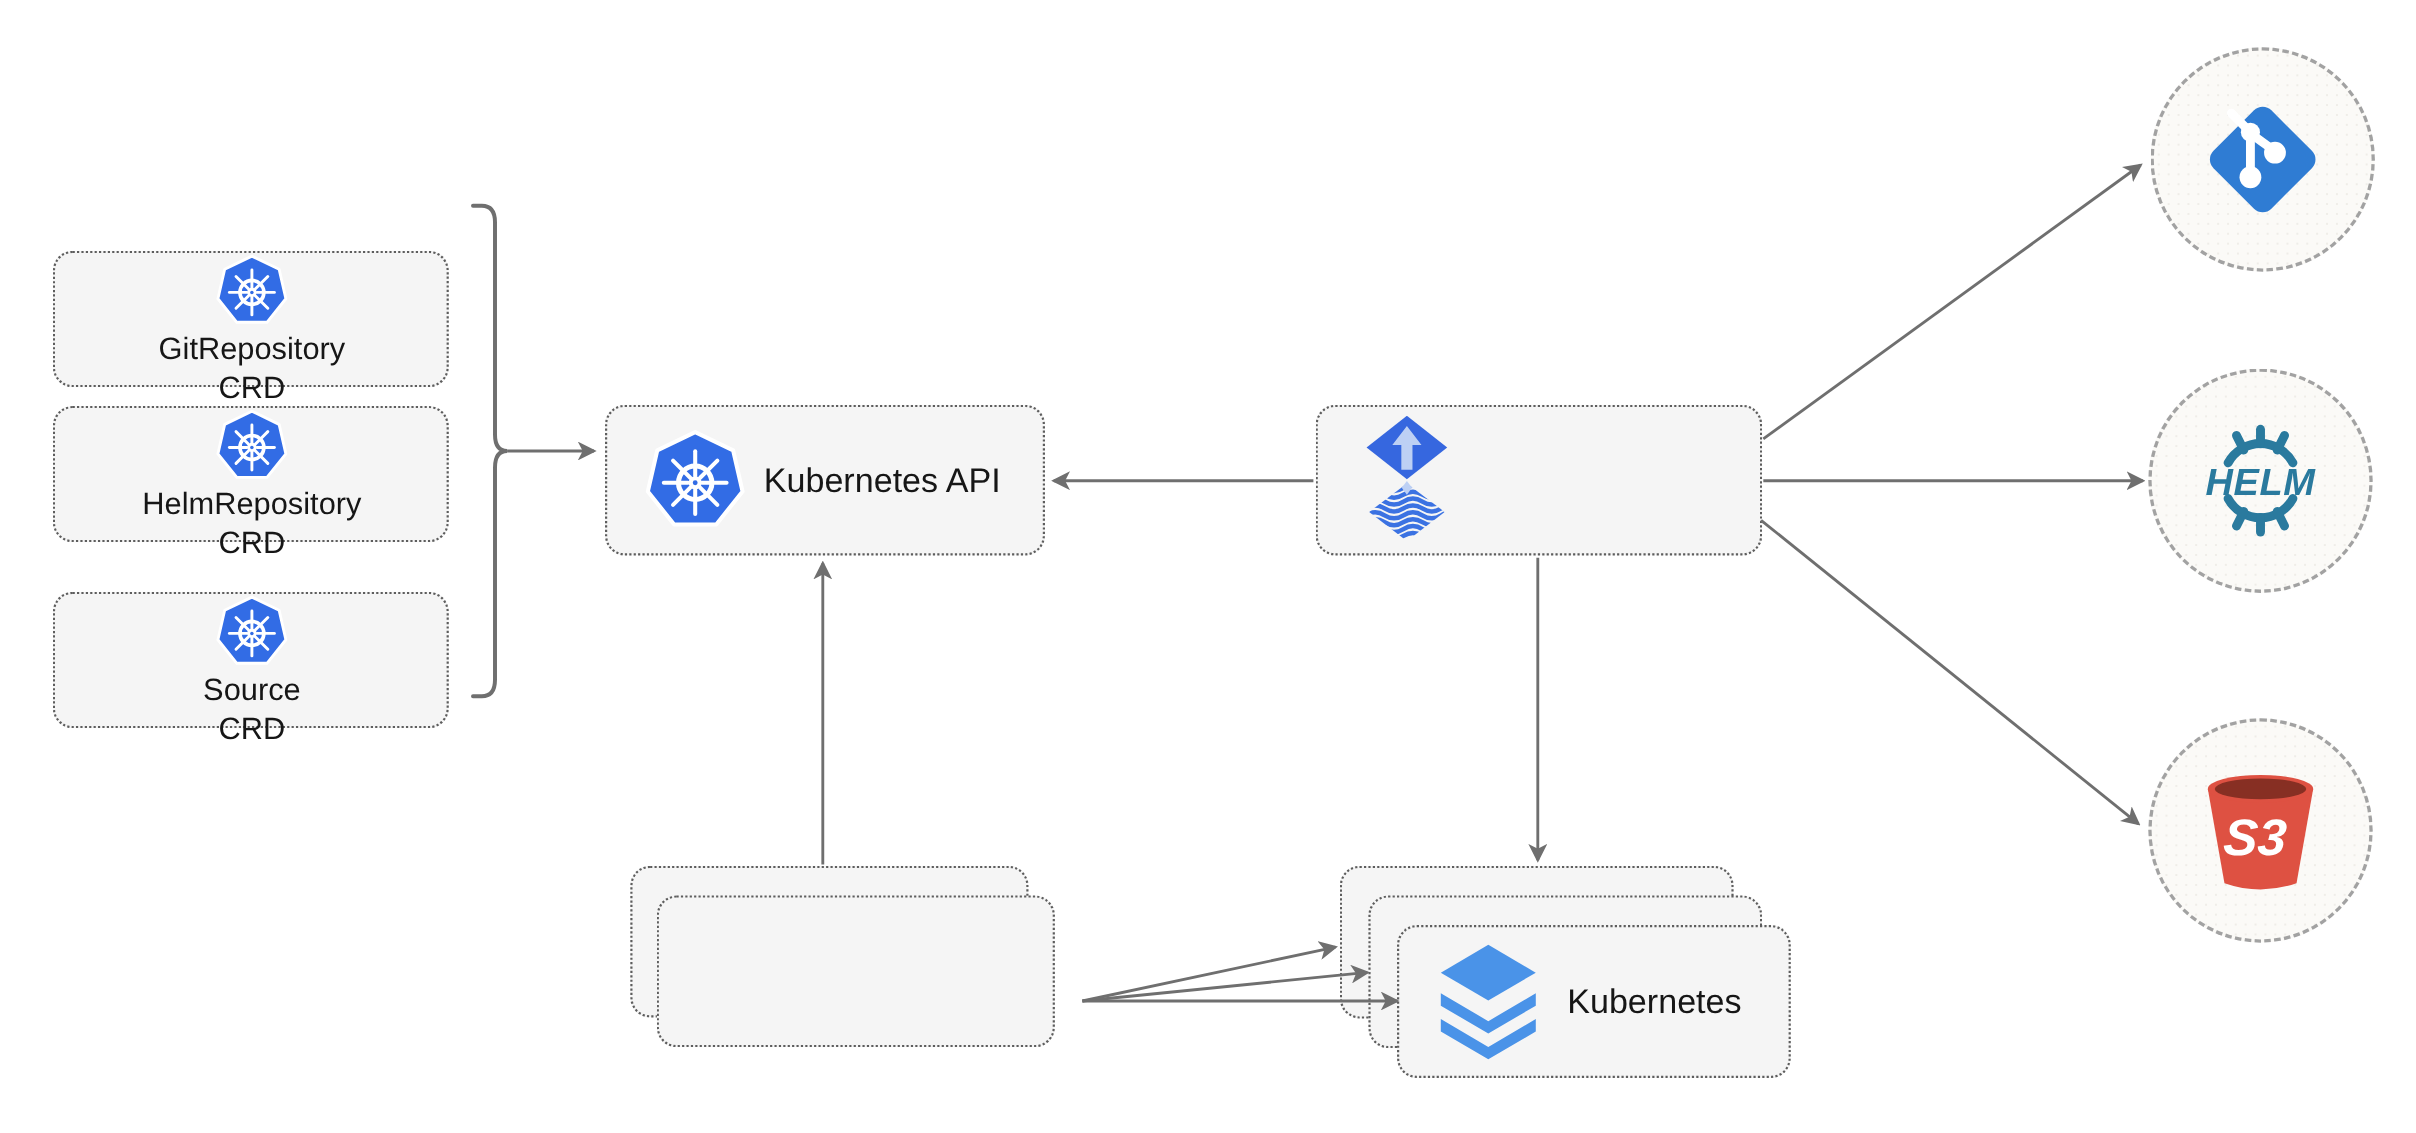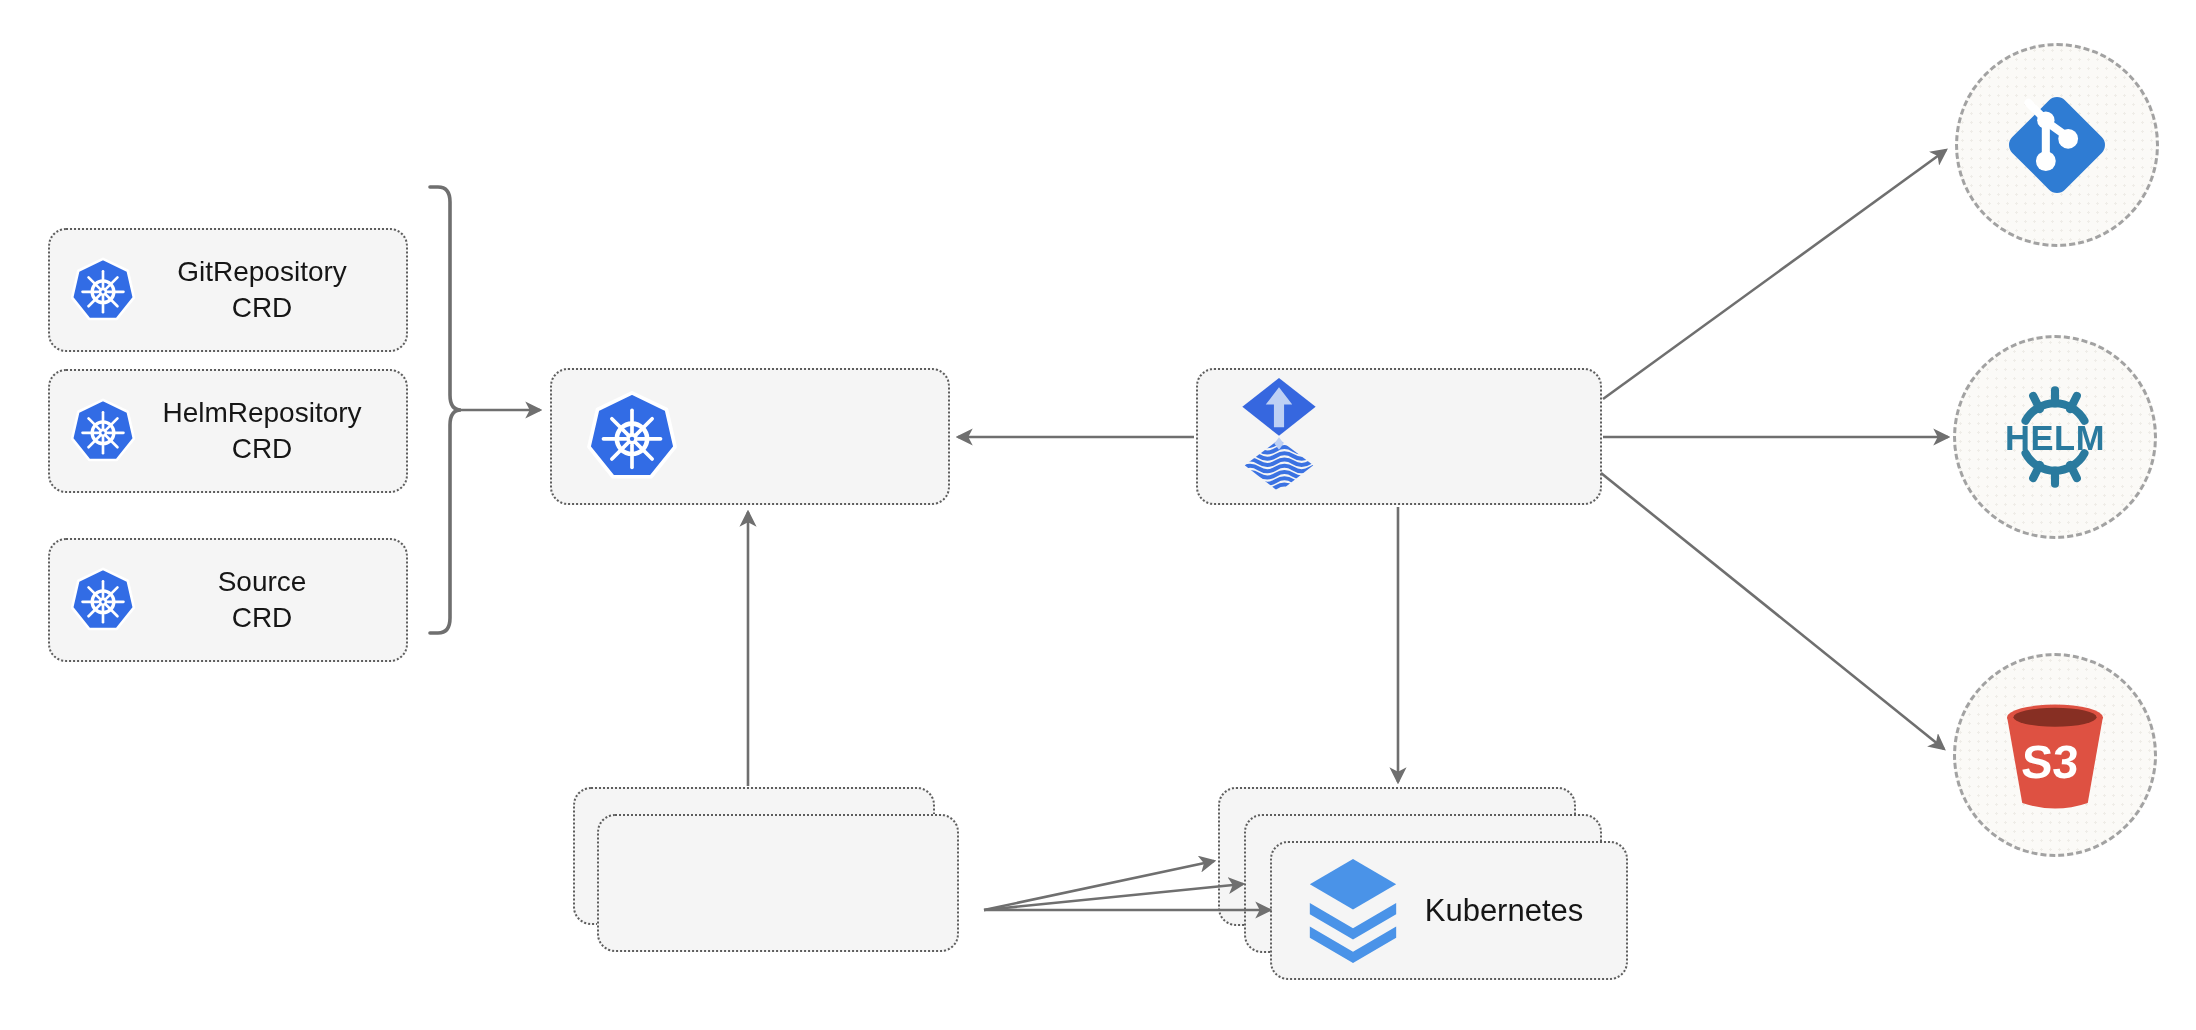--- a/index.html
+++ b/index.html
@@ -7,30 +7,30 @@
     position:relative; width:2196px; height:1030px; background:#ffffff;
     font-family:"Liberation Sans", sans-serif; color:#161616; overflow:hidden;
   }
   .node {
     position:absolute; box-sizing:border-box;
     background:#f5f5f5; border:2px dotted #5d5d5d; border-radius:18px;
     display:flex; align-items:center;
   }
   .node .icon-slot { flex:0 0 auto; display:flex; align-items:center; justify-content:center; }
   .node .node-label { flex:1 1 auto; text-align:center; font-size:28px; line-height:1.28; }
-  .crd-box { left:48px; width:360px; height:124px; padding:0 18px 0 20px; }
+  .crd-box { left:48px; width:360px; height:124px; padding:0 18px 0 20px;flex-direction:column; }
   .big-label { font-size:31px !important; }
   .stack-box { background:#f5f5f5; }
   .ext-circle {
     position:absolute; box-sizing:border-box; width:204px; height:204px;
     border:3px dashed #a2a2a2; border-radius:50%;
     background-color:#fbfaf7;
     background-image:radial-gradient(#efede8 1.2px, transparent 1.2px);
     background-size:9px 9px;
-    display:flex; align-items:center; justify-content:center;
+    display:flex; align-items:center; justify-content:center;font-style:italic;
   }
   .overlay { position:absolute; left:0; top:0; z-index:40; pointer-events:none; }
   .defs-hidden { position:absolute; width:0; height:0; overflow:hidden; }
 </style>
 </head>
 <body>
 
 <svg class="defs-hidden" aria-hidden="true">
   <defs>
     <symbol id="sym-k8s" viewBox="0 0 100 104">
@@ -145,20 +145,21 @@
       <span style="display:block">CRD</span>
     </span>
   </div>
 
   <div class="node" style="left:550px; top:368px; width:400px; height:137px; padding:0 22px 0 34px">
     <span class="icon-slot">
       <svg width="92" height="96">
           <use href="#sym-k8s"></use>
         </svg>
     </span>
+    <span class="node-label big-label">Kubernetes API</span>
   </div>
 
   <div class="node" style="left:1196px; top:368px; width:406px; height:137px; padding:0 22px 0 42px">
     <span class="icon-slot">
       <svg width="78" height="117">
           <use href="#sym-flux"></use>
         </svg>
     </span>
   </div>
 

